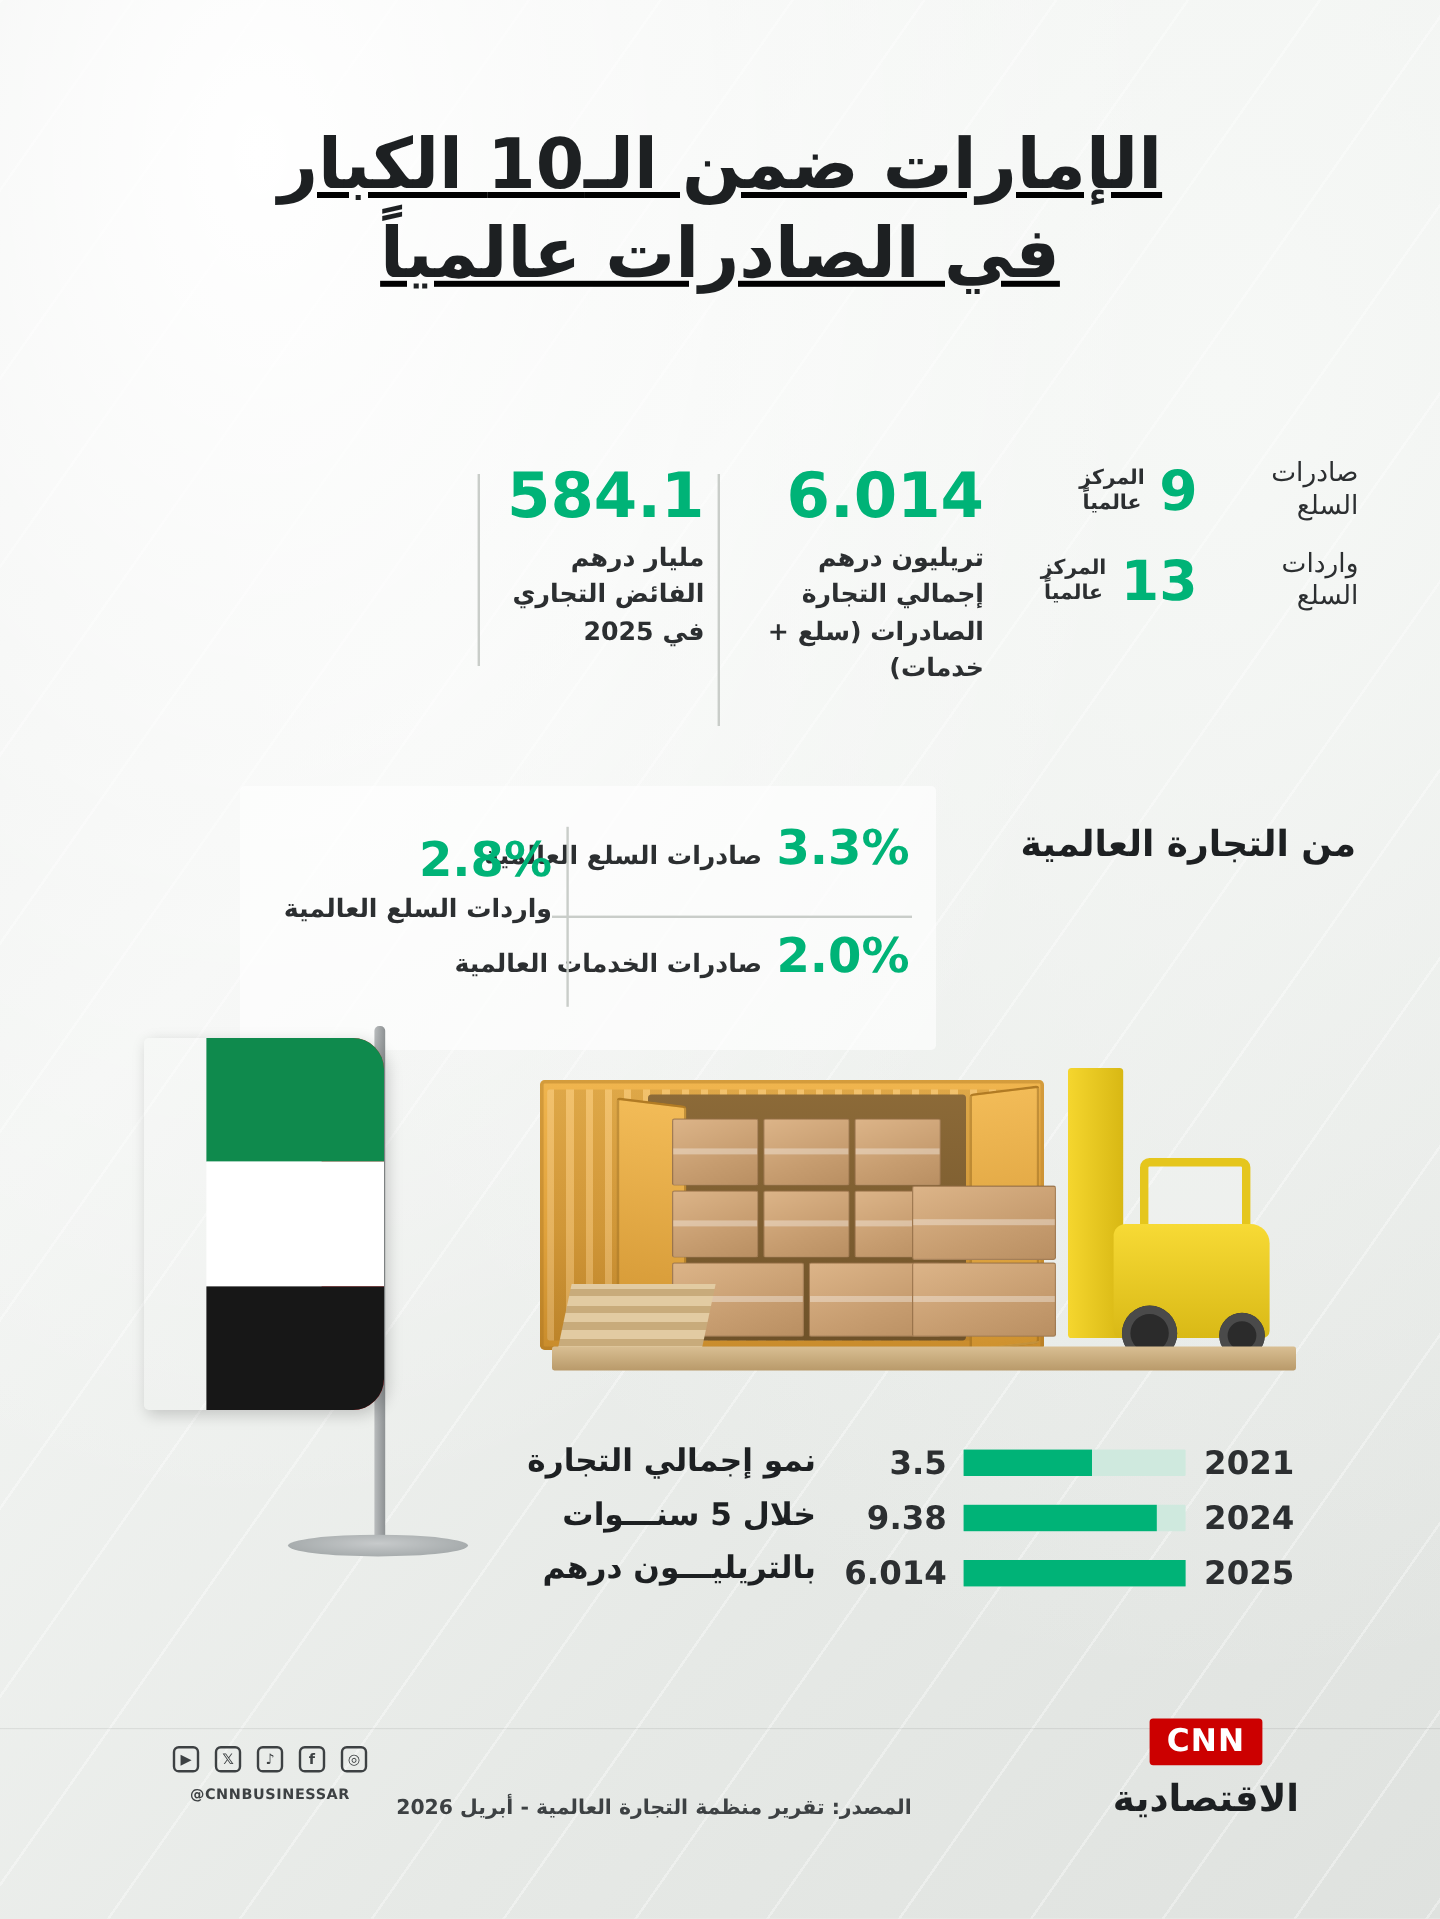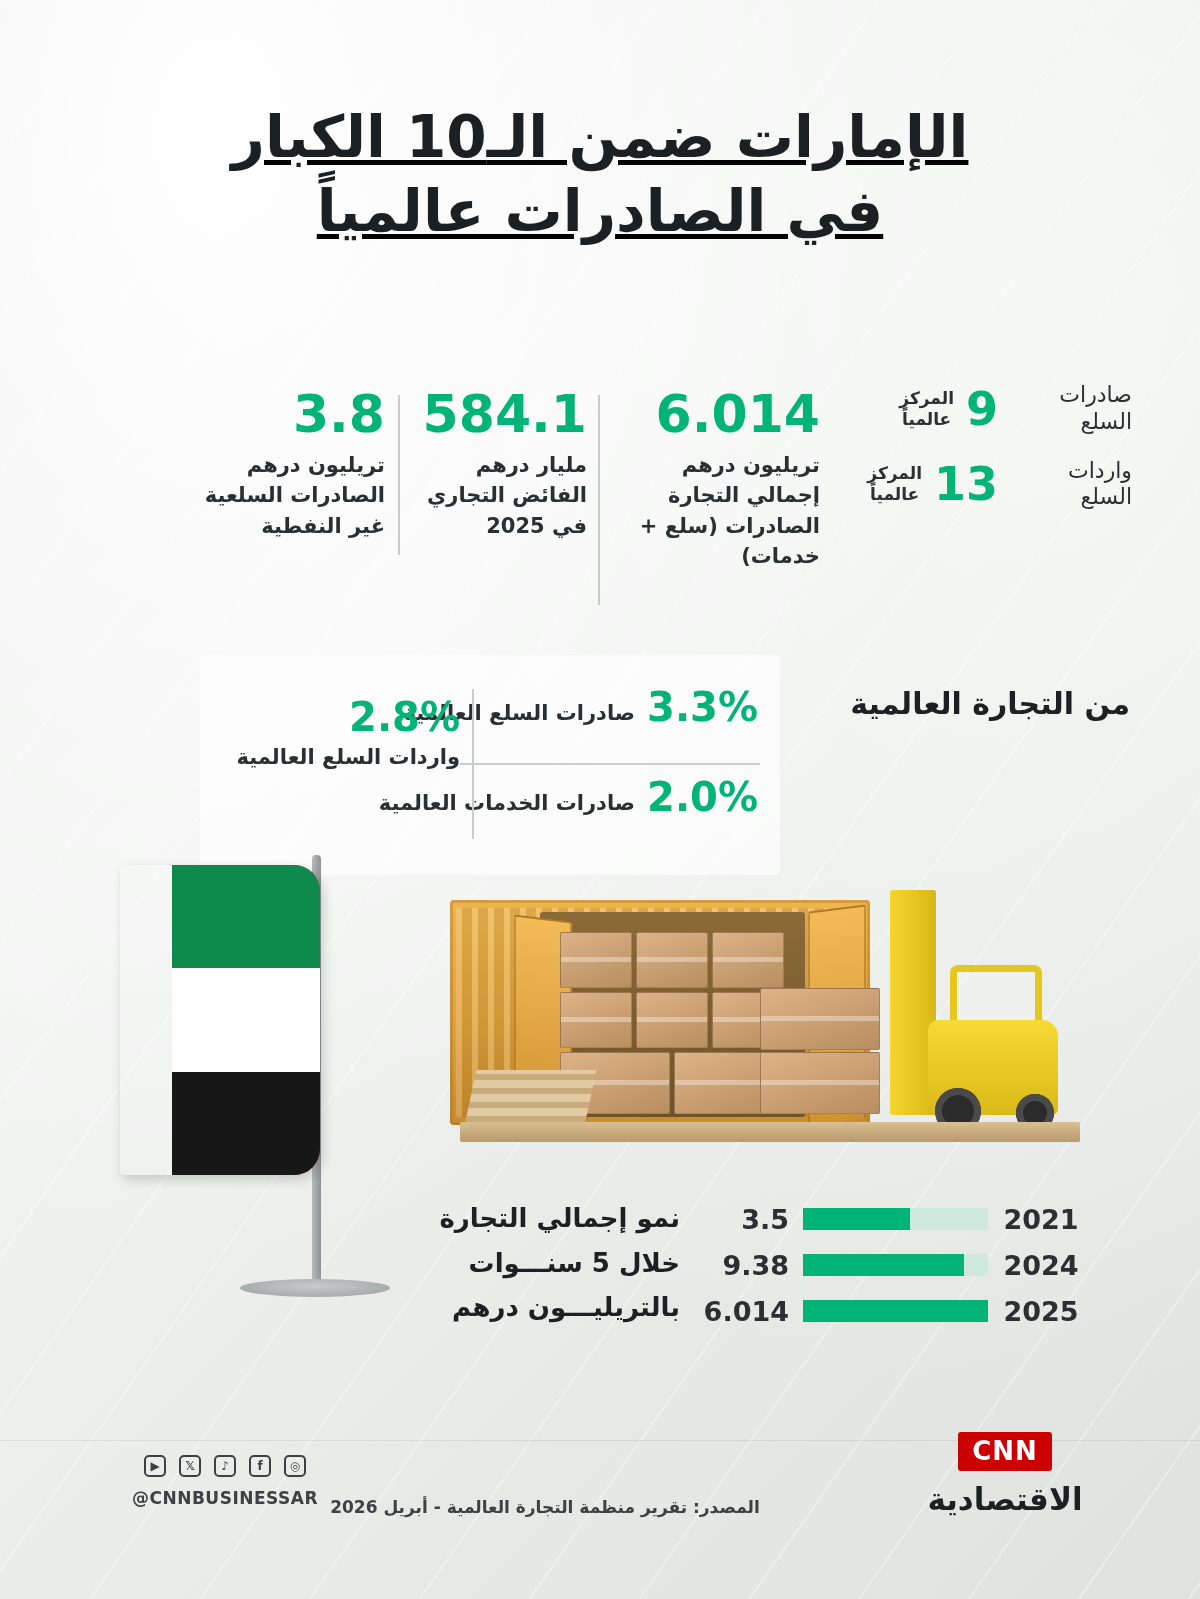--- a/index.html
+++ b/index.html
@@ -191,21 +191,21 @@
 
   
   #footer-line { position: absolute; top: 1440px; left: 0; right: 0; height: 1px; background: rgba(0,0,0,0.07); }
   #social { position: absolute; top: 1455px; left: 110px; width: 230px; text-align: center; }
   #social .icons { display: flex; flex-direction: row; gap: 13px; justify-content: center; }
   .soc {
     width: 22px; height: 22px; border-radius: 5px;
     border: 2px solid #3d4143; color: #3d4143;
     font-size: 12px; line-height: 19px; text-align: center; font-weight: 700;
   }
-  #handle { margin-top: 11px; font-size: 17px; font-weight: 700; color: #3d4143;
+  #handle { margin-top: 11px; font-size: 12px; font-weight: 700; color: #3d4143;
             letter-spacing: 0.5px; direction: ltr; }
   #source { position: absolute; top: 1497px; left: 330px; width: 430px; text-align: center;
             font-size: 17px; font-weight: 700; color: #3d4143; }
   #logo { position: absolute; top: 1432px; left: 905px; width: 200px; text-align: center; }
   #cnn {
     display: inline-block; background: #cc0000; color: #fff;
     font-size: 26px; font-weight: 700; letter-spacing: 1px;
     padding: 4px 14px 5px; border-radius: 3px; direction: ltr;
   }
   #logo-ar { margin-top: 10px; font-size: 31px; font-weight: 700; color: #1d2022; }
@@ -240,24 +240,20 @@
   </div>
 
   <div class="kpi" id="kpi1">
     <div class="val">6.014</div>
     <div class="desc">تريليون درهم إجمالي التجارة الصادرات (سلع + خدمات)</div>
   </div>
   <div class="kpi" id="kpi2">
     <div class="val">584.1</div>
     <div class="desc">مليار درهم الفائض التجاري في 2025</div>
   </div>
-  <div class="kpi" id="kpi3">
-    <div class="val">3.8</div>
-    <div class="desc">تريليون درهم الصادرات السلعية غير النفطية</div>
-  </div>
   <div class="vsep" id="vsep1"></div>
   <div class="vsep" id="vsep2"></div>
 
   <div id="share-head">
     <div class="h2">من التجارة العالمية</div>
   </div>
 
   <div id="share-card">
     <div class="share-item share-inline" id="si1">
       <div class="val">3.3%</div>

